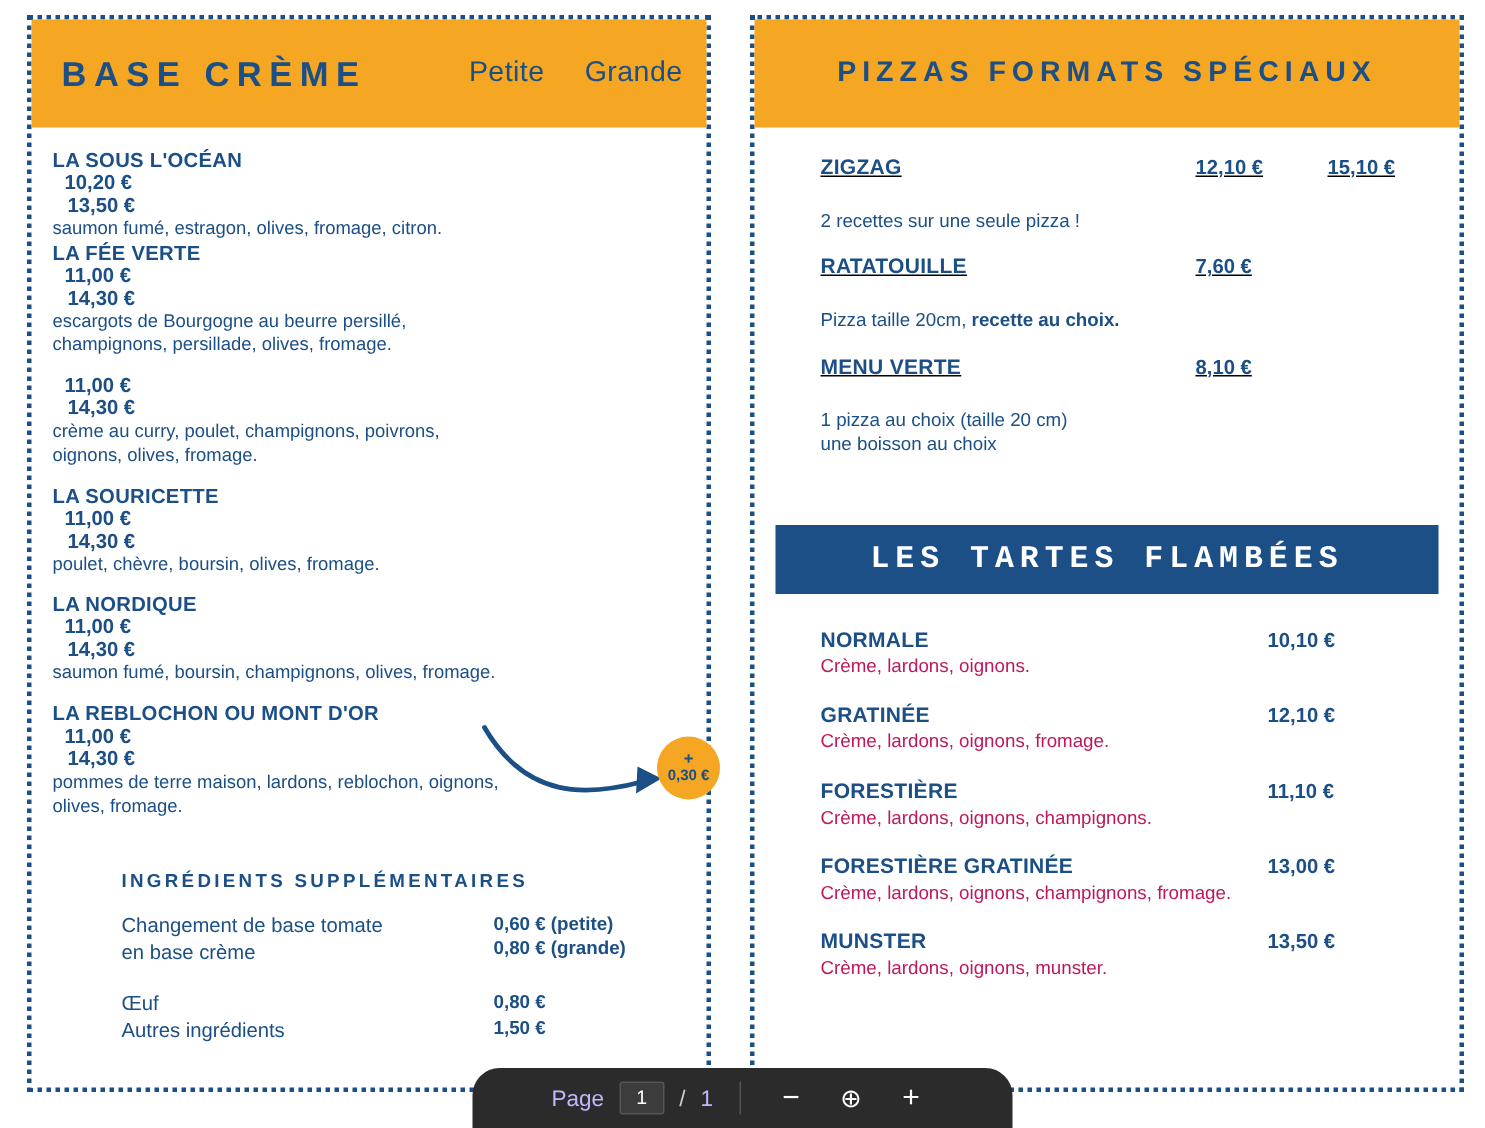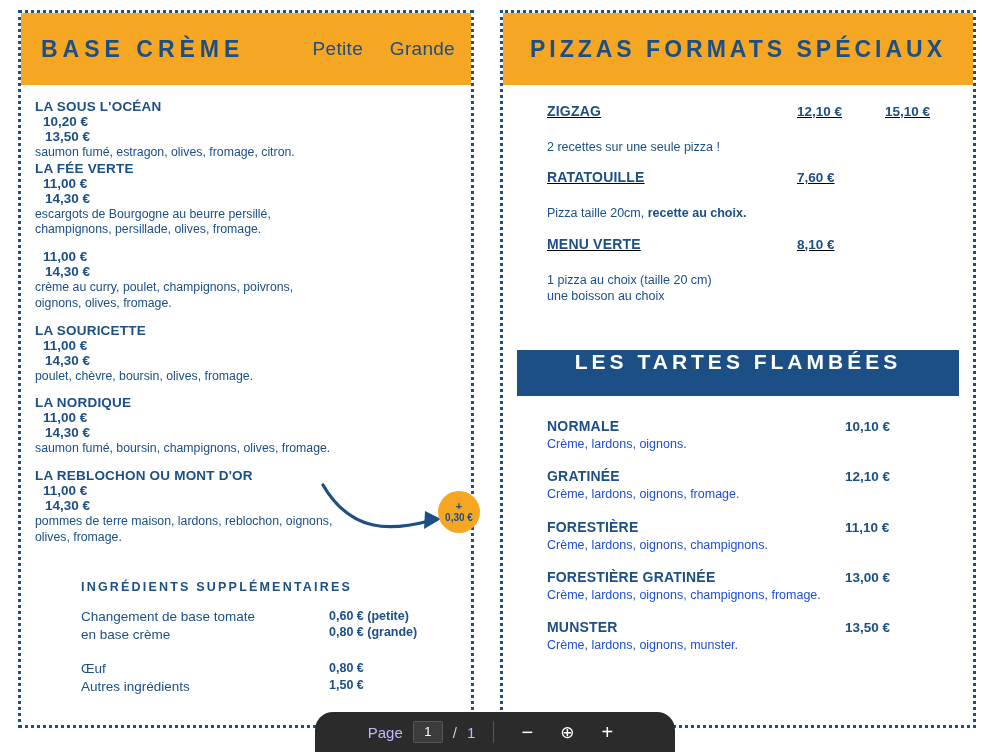--- a/index.html
+++ b/index.html
@@ -54,21 +54,21 @@
 
   .hdr-orange-right {
     background: #f5a623;
     height: 72px;
     display: flex;
     align-items: center;
     justify-content: center;
   }
   .hdr-orange-right .title {
     color: #1b4f86;
-    font-size: 23px;
+    font-size: 19px;
     font-weight: bold;
     letter-spacing: 4px;
     text-align: right;
     white-space: nowrap;
   }
 
   
   .menu-body { padding: 14px 14px 0 14px; }
 
   .item { margin-bottom: 11px; }
@@ -185,22 +185,23 @@
     margin-top: 20px;
   }
   .ritem-desc b { font-weight: bold; }
 
   
   .hdr-blue {
     background: #1b4f86;
     margin: 46px 14px 0 14px;
     height: 46px;
     display: flex;
-    align-items: flex-start;
+    align-items: center;
     justify-content: center;
+    font-family: Liberation Mono, monospace;
   }
   .hdr-blue .title {
     color: #ffffff;
     font-size: 21px;
     font-weight: bold;
     letter-spacing: 4px;
     white-space: nowrap;
   }
 
   .tartes-body { padding: 22px 18px 0 44px; }
@@ -213,21 +214,21 @@
     font-weight: bold;
     letter-spacing: 0.2px;
   }
   .tprice {
     color: #1b4f86;
     font-size: 13.5px;
     font-weight: bold;
     width: 110px;
   }
   .titem-desc {
-    color: #1d4ed8;
+    color: #be185d;
     font-size: 12.5px;
     line-height: 1.3;
     margin-top: 2px;
   }
 
   
   .toolbar {
     position: absolute;
     left: 50%;
     transform: translateX(-50%);

